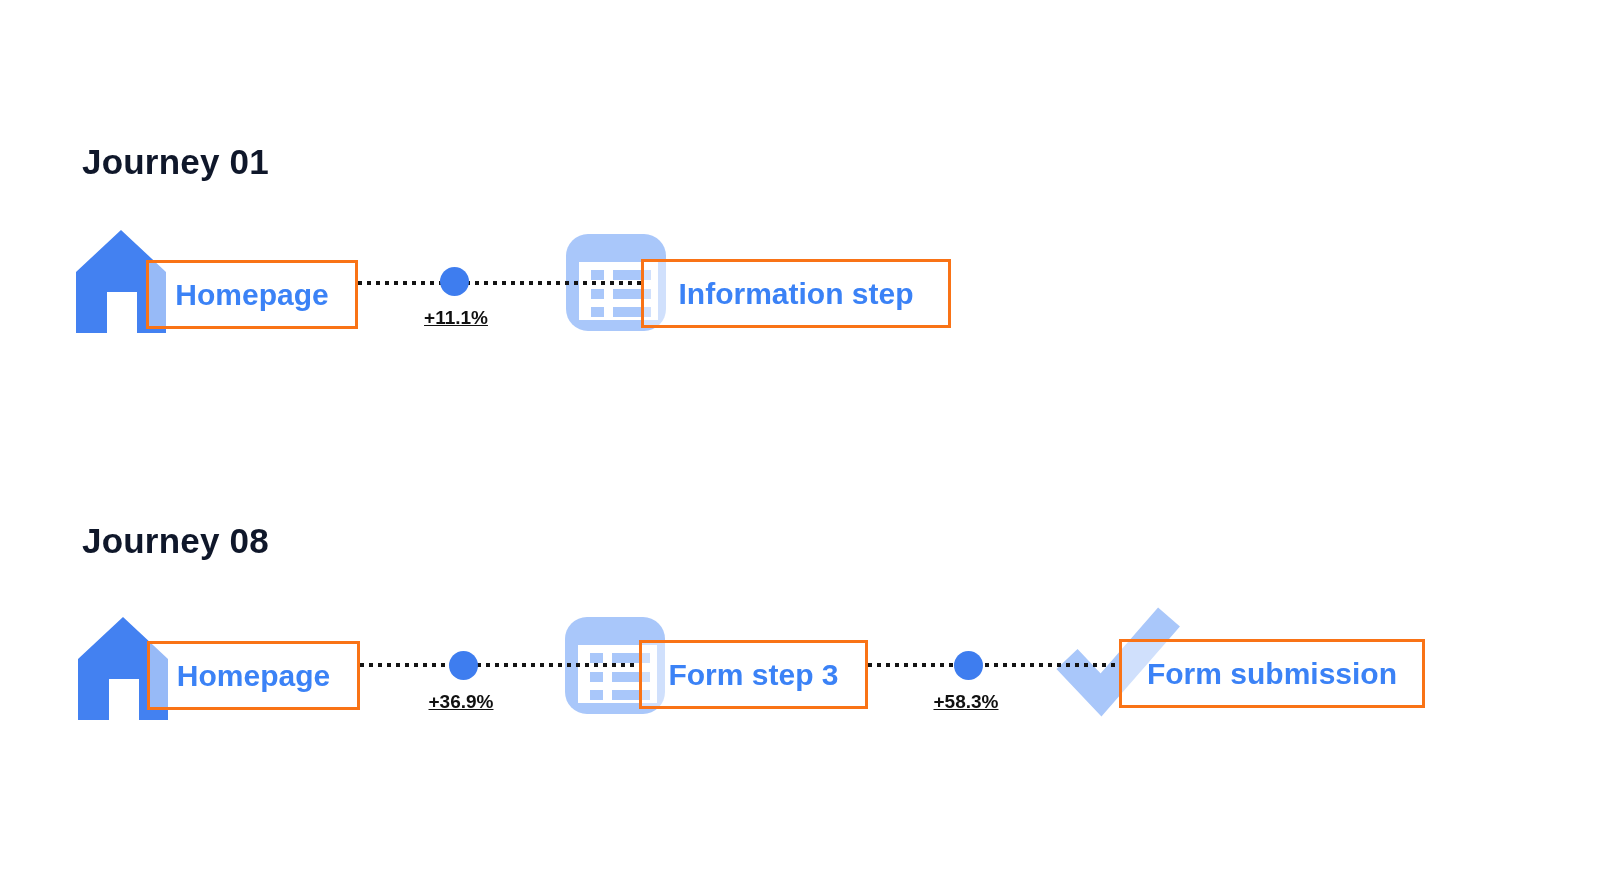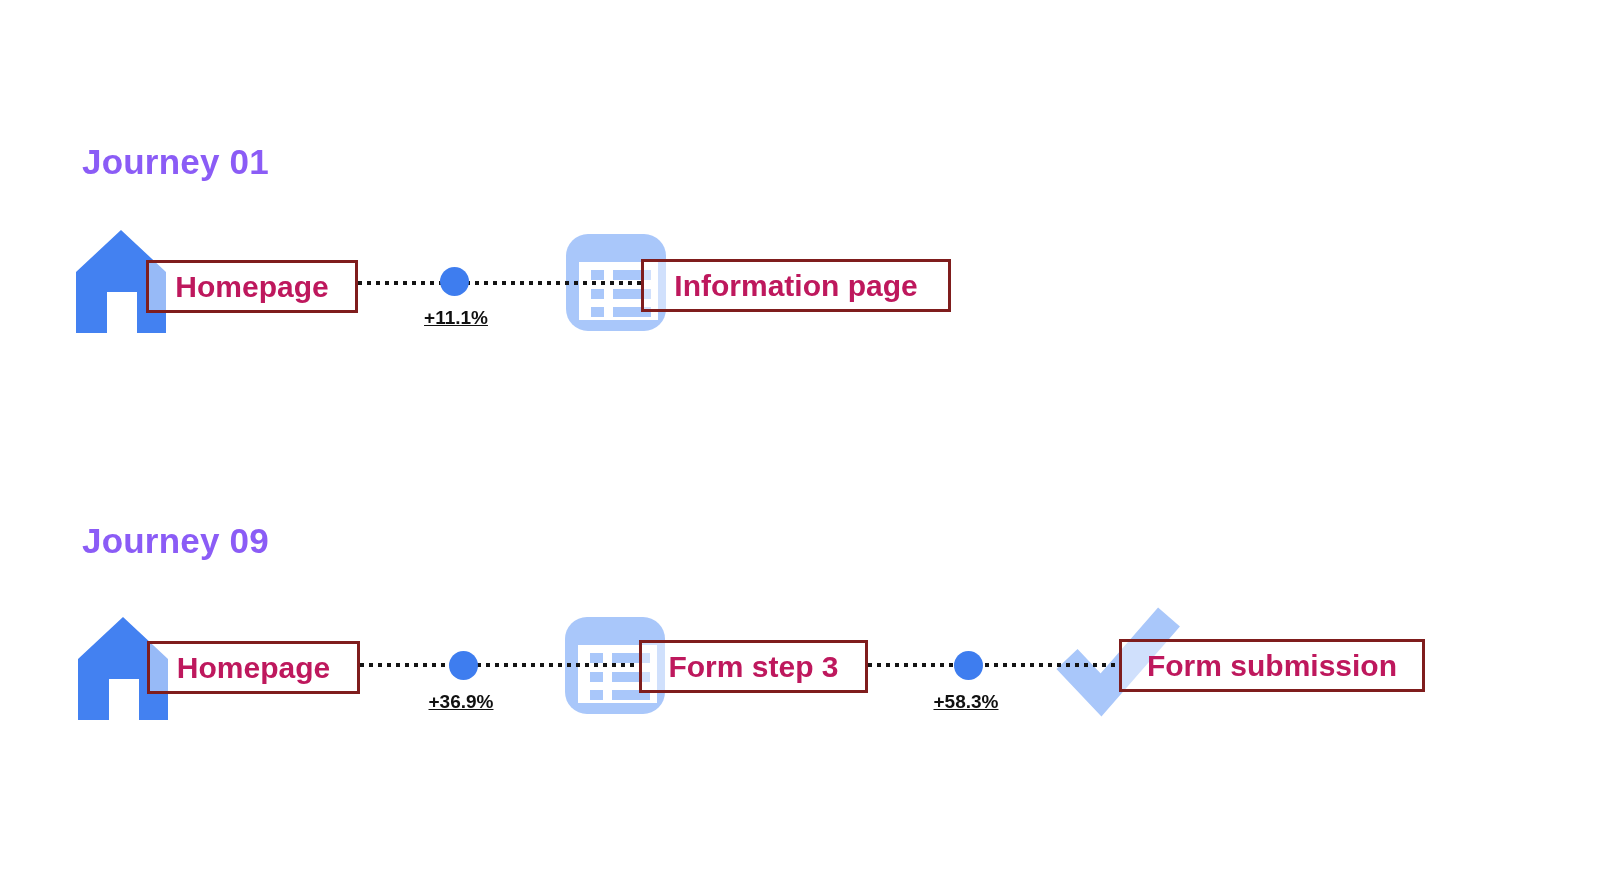--- a/index.html
+++ b/index.html
@@ -1,28 +1,28 @@
 <!DOCTYPE html>
 <html><head>
 <meta charset="utf-8">
 <style>
   html,body{margin:0;padding:0;background:#ffffff;}
   .canvas{
     position:relative;width:1601px;height:874px;background:#ffffff;overflow:hidden;
     font-family:"Liberation Sans",sans-serif;color:#141414;
   }
   .jtitle{
-    position:absolute;font-size:35px;line-height:38px;font-weight:bold;color:#8b5cf6;
+    position:absolute;font-size:35px;line-height:38px;font-weight:bold;color:#0f172a;
     letter-spacing:0.2px;z-index:5;
   }
   .icon{position:absolute;z-index:1;}
   .lbox{
-    position:absolute;height:53px;box-sizing:border-box;border:3px solid #7f1d1d;
+    position:absolute;height:69px;box-sizing:border-box;border:3px solid #f97316;
     background:rgba(255,255,255,0.45);display:flex;align-items:center;justify-content:center;
-    font-size:30px;font-weight:bold;color:#be185d;z-index:4;white-space:nowrap;
+    font-size:30px;font-weight:bold;color:#3b82f6;z-index:4;white-space:nowrap;
   }
   .dotline{
     position:absolute;height:4px;z-index:2;
     background-image:repeating-linear-gradient(90deg,#141414 0 4px,transparent 4px 9px);
   }
   .bdot{
     position:absolute;width:29px;height:29px;border-radius:50%;
     background:#3E7DEF;z-index:3;
   }
   .pct{
@@ -64,25 +64,25 @@
             <i class="bar"></i>
           </div>
       </div>
     </div>
 
     <div class="dotline" style="left:358px;top:281px;width:283px"></div>
     <div class="bdot" style="left:440px;top:267px"></div>
     <div class="pct" style="left:371px;top:307px">+11.1%</div>
 
     <div class="lbox" style="left:146px;top:260px;width:212px">Homepage</div>
-    <div class="lbox" style="left:641px;top:259px;width:310px">Information page</div>
+    <div class="lbox" style="left:641px;top:259px;width:310px">Information step</div>
   </section>
 
   <section>
-    <div class="jtitle" style="left:82px;top:522px">Journey 09</div>
+    <div class="jtitle" style="left:82px;top:522px">Journey 08</div>
 
     <svg class="icon" style="left:78px;top:617px" width="90" height="105" viewBox="0 0 90 105">
       <path d="M0 42 L45 0 L90 42 V103 H61 V62 H31 V103 H0 Z" fill="#4381F1"></path>
     </svg>
 
     <div class="doc-icon" style="left:565px;top:617px">
       <div class="doc-inner">
         <div class="doc-row" style="top:8px">
             <i class="sq"></i>
             <i class="bar"></i>

